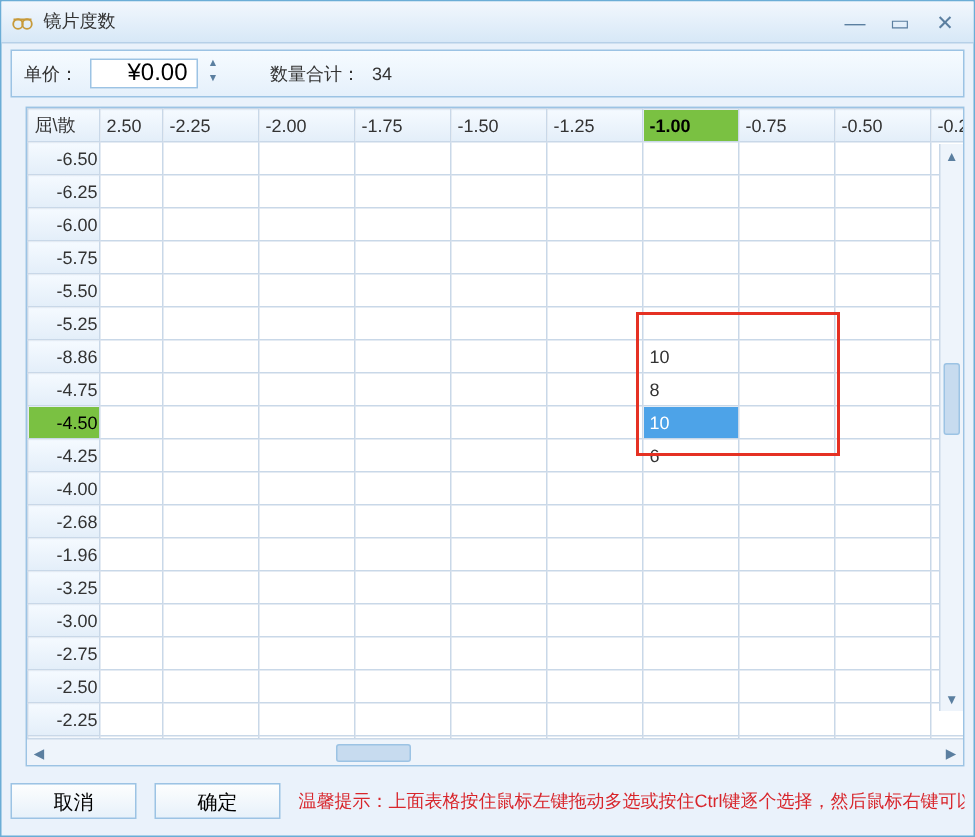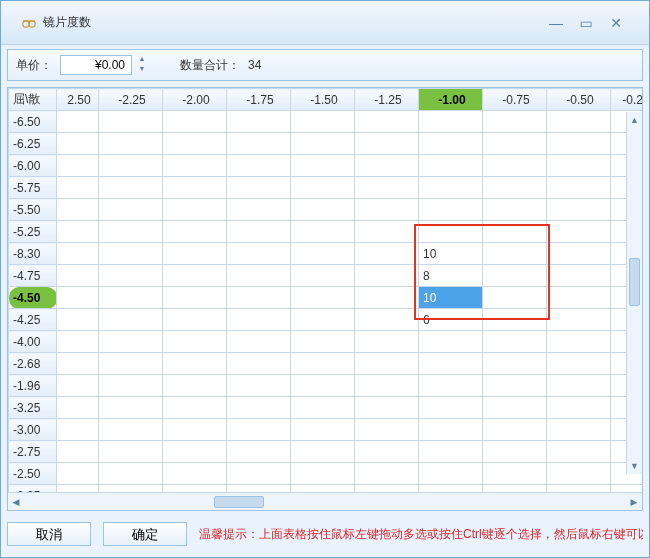--- a/index.html
+++ b/index.html
@@ -5,24 +5,24 @@
   * { box-sizing: border-box; }
   html, body { margin:0; padding:0; font-family: "Microsoft YaHei", Arial, sans-serif; font-size:12px; color:#333; }
   .window {
     width:650px; height:558px;
     border:1px solid #6badd6;
     background:#eaf2fb;
     display:flex; flex-direction:column;
   }
   
   .titlebar {
-    height:44px; display:flex; align-items:center;
+    height:28px; display:flex; align-items:center;
     background:linear-gradient(#f2f7fd,#d7e8f7);
     border-bottom:1px solid #b6d0e8;
-    padding:0 20px;
+    padding:0 6px;
   }
   .titlebar .icon {
     width:16px; height:16px; margin-right:6px;
     display:inline-flex; align-items:center; justify-content:center;
   }
   .titlebar .title { flex:1; }
   .winbtn {
     width:26px; height:18px; margin-left:4px;
     display:flex; align-items:center; justify-content:center;
     color:#5b7fa0; font-size:14px; cursor:pointer;
@@ -33,58 +33,58 @@
     border:1px solid #9cc3e4;
     background:linear-gradient(#f6fbff,#e5f0fb);
     display:flex; align-items:center;
     padding:0 8px;
     gap:8px;
   }
   .price-input {
     width:72px; height:20px;
     border:1px solid #9cc3e4; background:#fff;
     text-align:right; padding-right:6px;
-    font-size:12px;
+    font-size:16px;
   }
   .spin {
     width:12px; height:20px; display:flex; flex-direction:column;
     margin-left:-4px;
   }
   .spin div { flex:1; font-size:7px; color:#5b7fa0; text-align:center; line-height:8px; cursor:pointer; }
   
   .gridwrap {
-    flex:1; margin:6px 6px 0 6px;
+    flex:1; margin:6px 6px 0 16px;
     border:1px solid #9cc3e4; background:#fff;
     position:relative; overflow:hidden;
     display:flex; flex-direction:column;
   }
   .gridinner { flex:1; overflow:hidden; position:relative; }
   table { border-collapse:collapse; width:640px; table-layout:fixed; }
   th, td {
     border:1px solid #c9d8e8;
     height:22px;
     text-align:left;
     padding-left:4px;
     font-weight:normal;
     white-space:nowrap;
     overflow:hidden;
   }
   thead th {
     background:linear-gradient(#f5faff,#e3eef9);
-    text-align:center;
+    text-align:left;
     font-weight:normal;
   }
   thead th.rowhead-corner { text-align:left; }
   tbody th {
     background:linear-gradient(#f5faff,#e3eef9);
-    text-align:left;
+    text-align:right;
     width:48px;
   }
   .hl-col { background:#7ac142 !important; color:#000000; font-weight:bold; }
-  .hl-row { background:#7ac142 !important; color:#000; font-weight:bold;border-radius:10px; }
+  .hl-row { background:#7ac142 !important; color:#000; font-weight:normal; }
   td.sel {
     background:#4da3e8; color:#fff;
   }
   .redbox {
     position:absolute;
     border:2px solid #e53123;
     pointer-events:none;
   }
   
   .vscroll {
@@ -250,21 +250,21 @@
               <td></td>
               <td></td>
               <td></td>
               <td></td>
               <td></td>
               <td></td>
               <td></td>
               <td></td>
             </tr>
             <tr>
-              <th>-8.30</th>
+              <th>-8.86</th>
               <td></td>
               <td></td>
               <td></td>
               <td></td>
               <td></td>
               <td></td>
               <td>10</td>
               <td></td>
               <td></td>
               <td></td>

